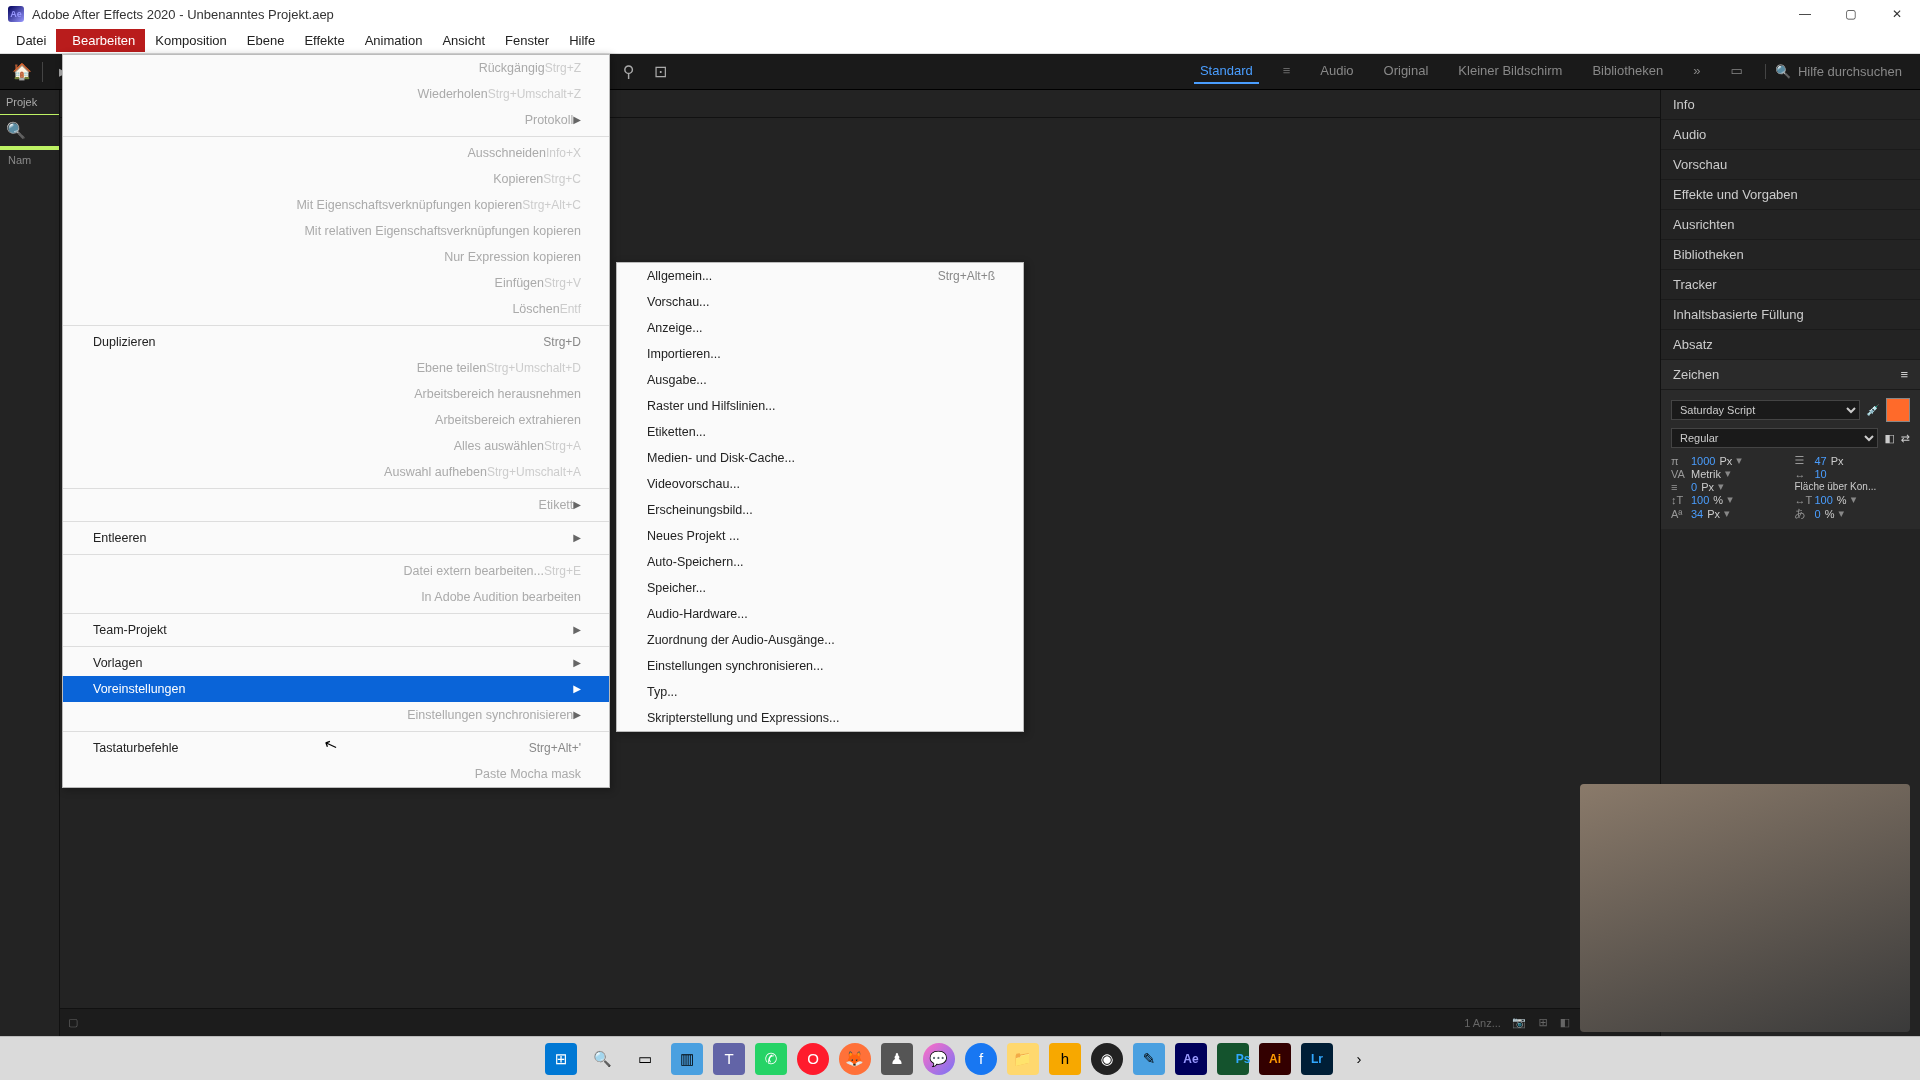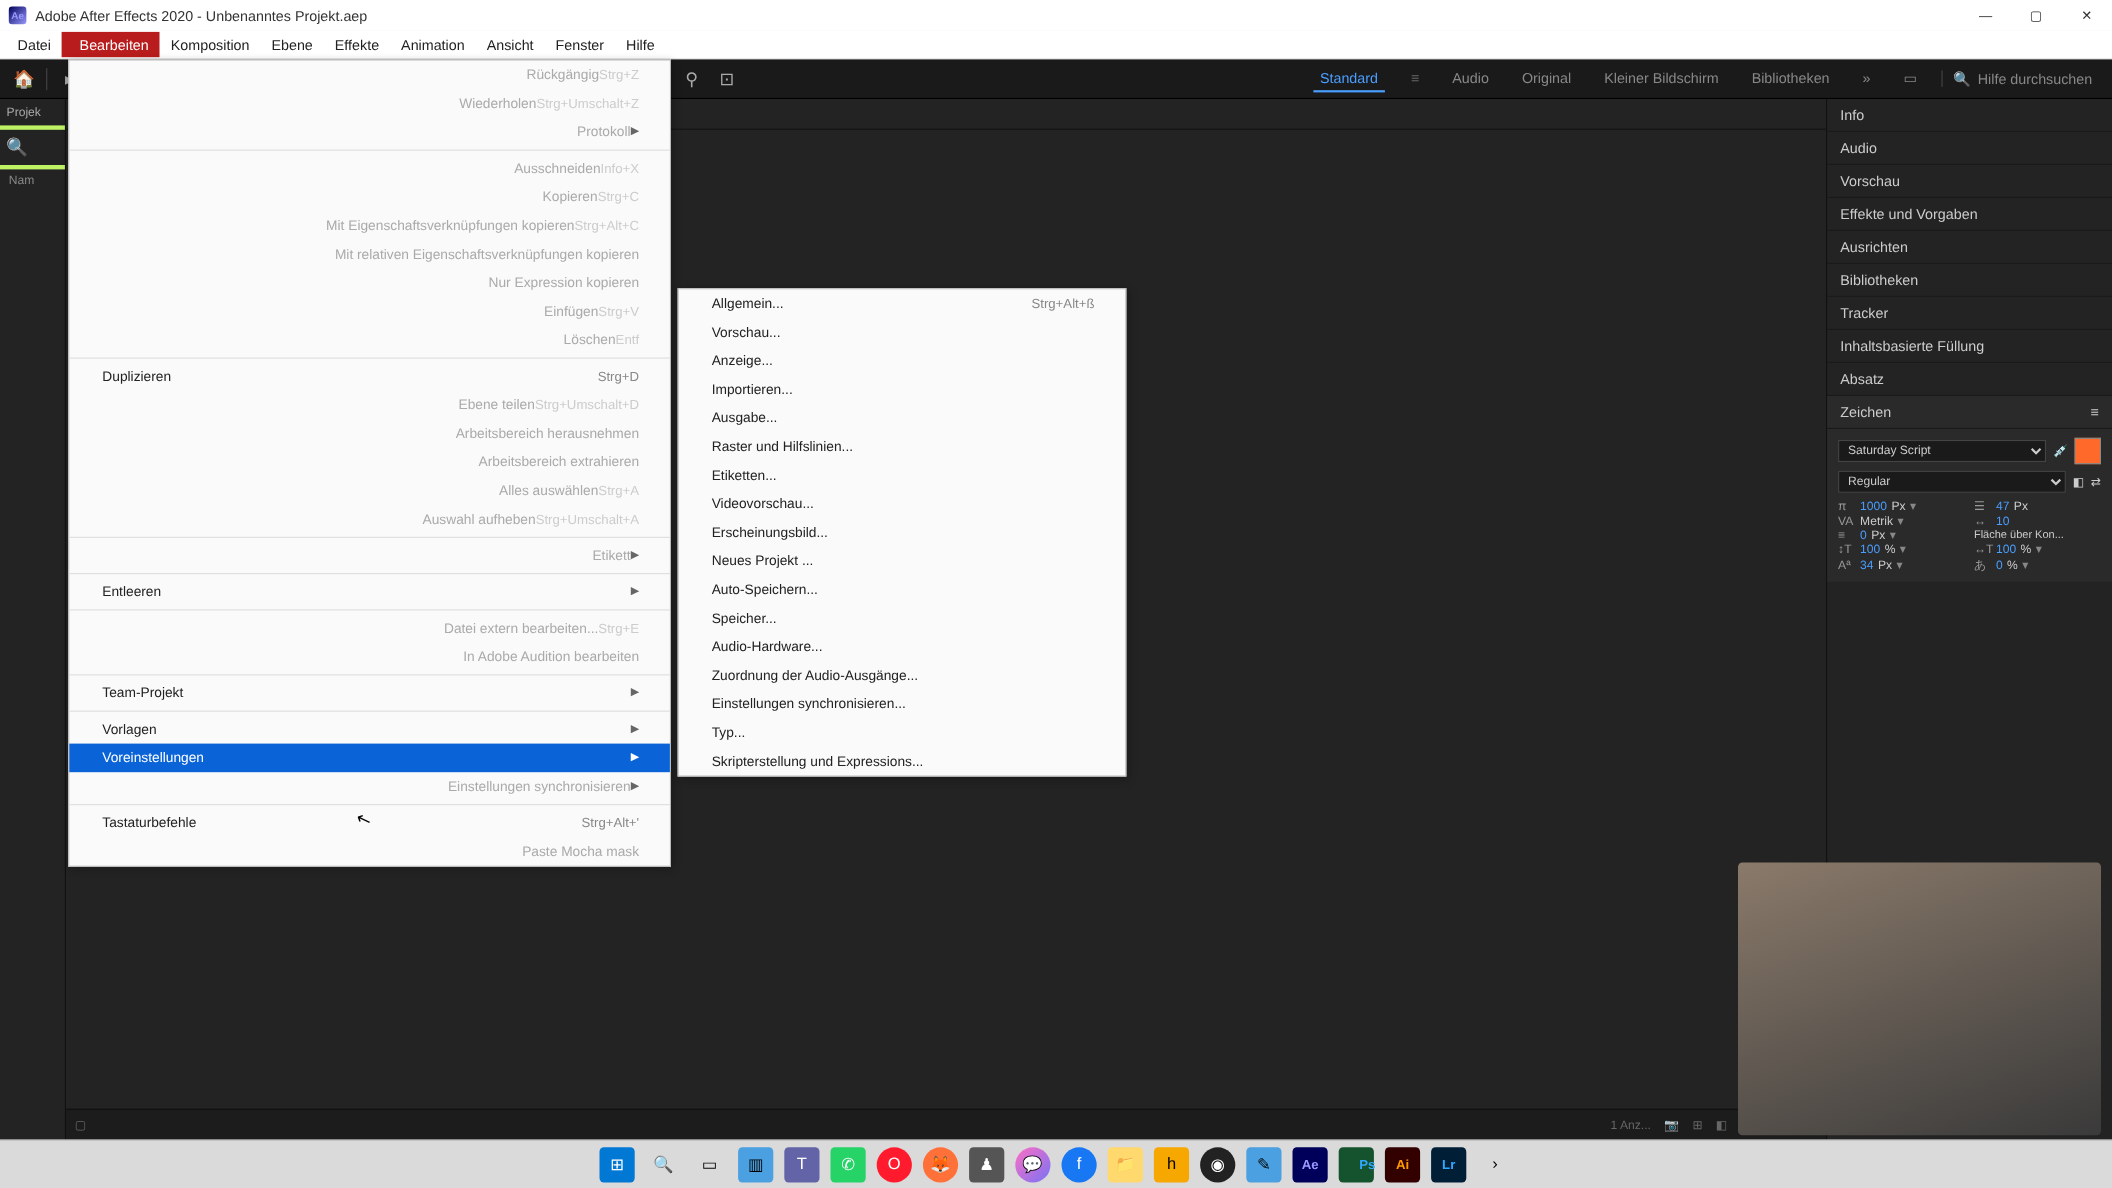--- a/index.html
+++ b/index.html
@@ -23,21 +23,21 @@
 .tool-sep { width:1px; height:20px; background:#444; margin:0 2px;}
 .tool-check { display:flex; align-items:center; gap:4px; color:#aaa; font-size:12px;}
 .workspace-tabs { margin-left: auto; display:flex; gap:18px; padding-right:12px; }
 .workspace-tab { color:#888; font-size:13px; padding:4px 6px;}
 .workspace-tab.active { color:#4a9eff; border-bottom:2px solid #4a9eff;}
 .search-box { display:flex; align-items:center; gap:6px; color:#888; font-size:13px; padding:0 10px; border-left:1px solid #444;}
 
 
 .main-area { display:flex; height: calc(100% - 28px - 26px - 36px - 44px); background:#232323;}
 .left-panel { width:60px; background:#232323; border-right:1px solid #111;}
-.left-tab { writing-mode:horizontal-tb; color:#aaa; font-size:11px; padding:6px; border-bottom:4px solid #bef264;}
+.left-tab { writing-mode:horizontal-tb; color:#aaa; font-size:11px; padding:6px; border-bottom:1px solid #bef264;}
 
 .center-panel { flex:1; background:#232323; display:flex; flex-direction:column; position:relative;}
 .viewer-tabs { height:28px; display:flex; align-items:center; padding-left:12px; gap:24px; border-bottom:1px solid #111;}
 .viewer-tab { color:#aaa; font-size:12px;}
 .viewer-body { flex:1; display:flex; align-items:center; justify-content:center; background:#232323;}
 .comp-placeholder { text-align:center; color:#888; font-size:14px;}
 .comp-icon-group { display:flex; gap:12px; justify-content:center; margin-bottom:18px;}
 .comp-icon-box { width:90px; height:68px; border:1px solid #666; border-radius:3px; display:flex; align-items:center; justify-content:center; color:#666; font-size:22px;}
 .viewer-controls { height:28px; background:#1c1c1c; border-top:1px solid #111; display:flex; align-items:center; padding:0 8px; color:#666; font-size:11px; gap:12px;}
 
@@ -434,20 +434,23 @@
     <div class="dd-row">
       <span>Ausgabe...</span>
     </div>
     <div class="dd-row">
       <span>Raster und Hilfslinien...</span>
     </div>
     <div class="dd-row">
       <span>Etiketten...</span>
     </div>
     <div class="dd-row">
+      <span>Medien- und Disk-Cache...</span>
+    </div>
+    <div class="dd-row">
       <span>Videovorschau...</span>
     </div>
     <div class="dd-row">
       <span>Erscheinungsbild...</span>
     </div>
     <div class="dd-row">
       <span>Neues Projekt ...</span>
     </div>
     <div class="dd-row">
       <span>Auto-Speichern...</span>

